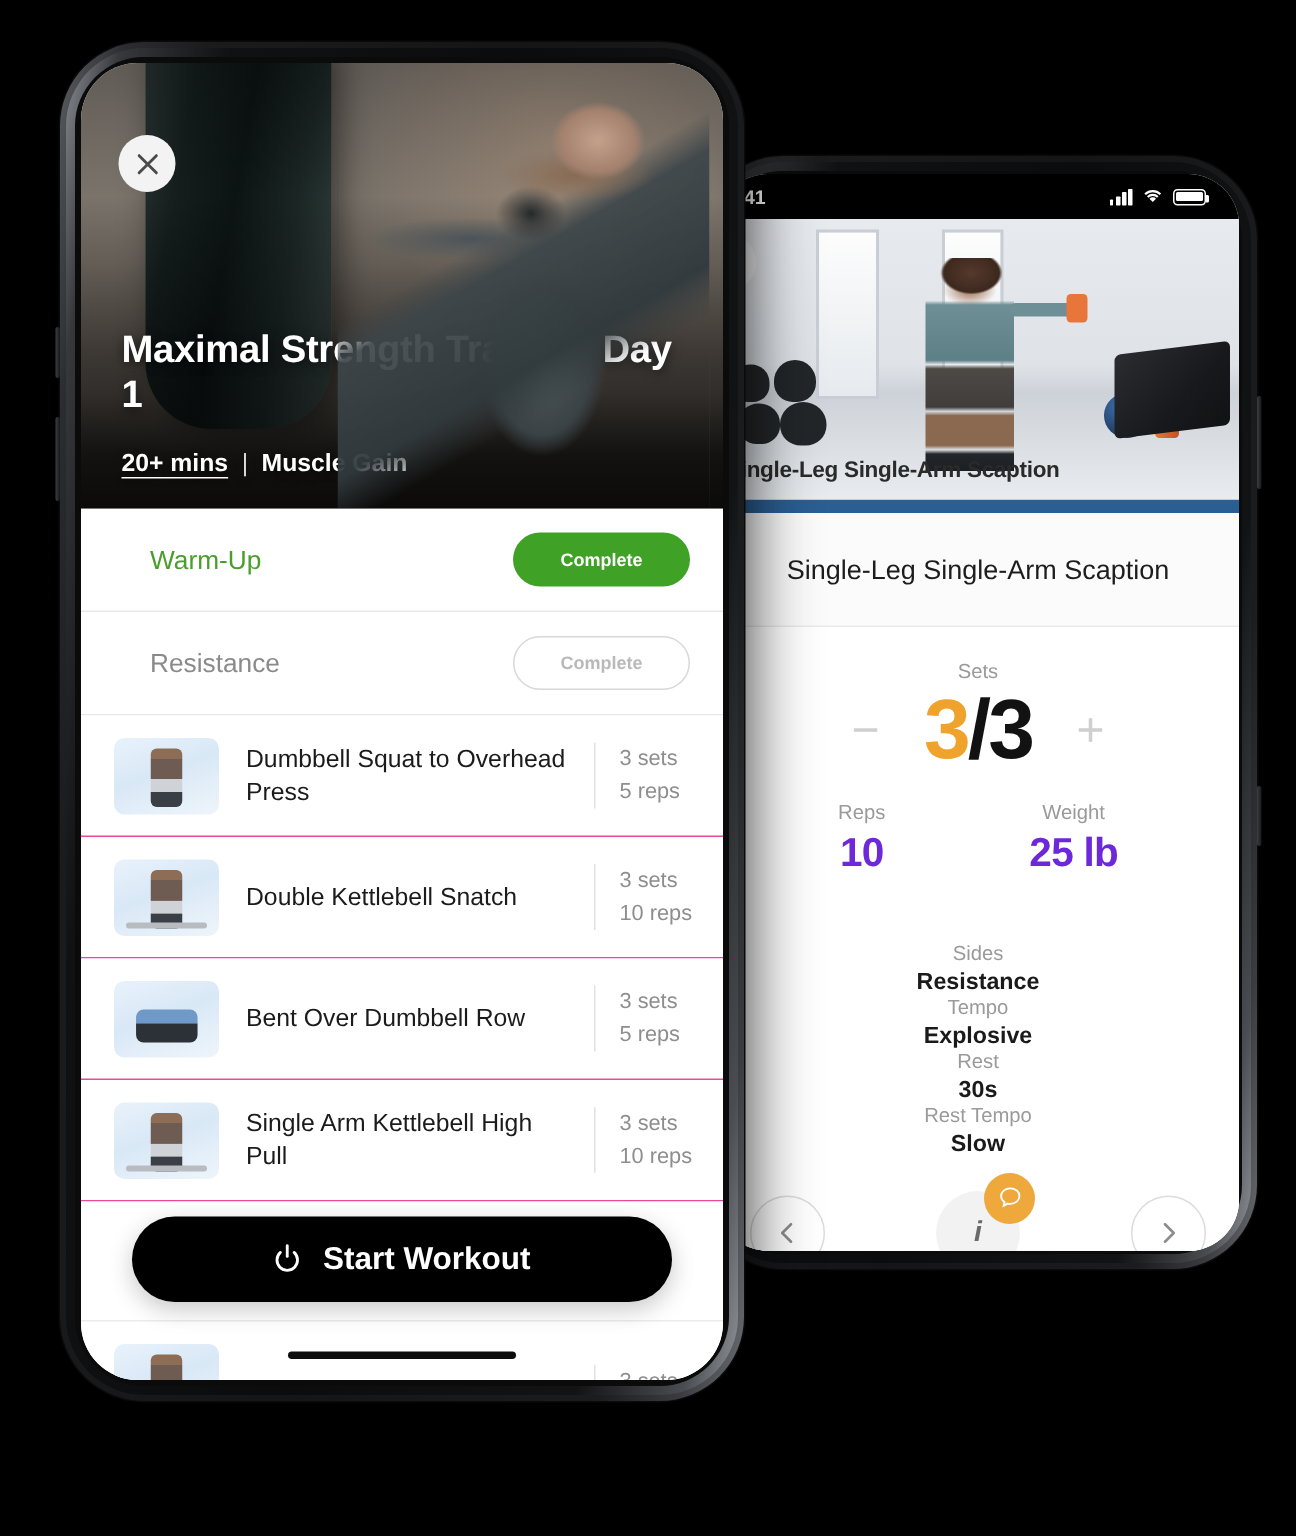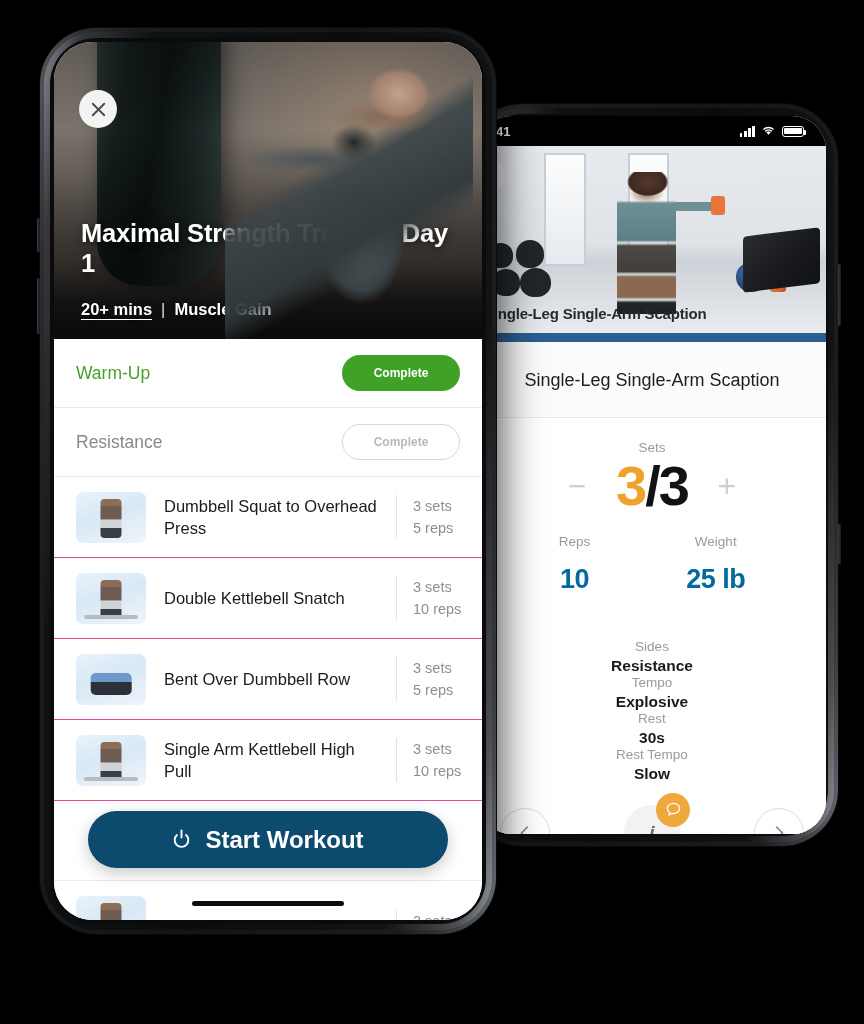--- a/index.html
+++ b/index.html
@@ -74,44 +74,44 @@
     background:#f3f3f3; display:flex; align-items:center; justify-content:center;
   }
   .close-btn svg { width:17px; height:17px; }
   .hero-text { position:absolute; left:27px; right:18px; bottom:20px; }
   .hero-title { color:#fff; font-size:25.5px; font-weight:700; line-height:1.15; letter-spacing:-.2px; text-shadow:0 2px 7px rgba(0,0,0,.55); }
   .hero-meta { margin-top:22px; color:#fff; font-size:16.5px; font-weight:600; text-shadow:0 2px 6px rgba(0,0,0,.55); display:flex; align-items:center; gap:9px; }
   .hero-meta .u { text-decoration: underline; text-underline-offset: 4px; }
   .hero-meta .sep { opacity:.85; font-weight:400; }
 
   .sec-row { display:flex; align-items:center; justify-content:space-between; padding:0 22px; height:69px; border-bottom:1px solid #e9e9e9; background:#fff; }
-  .sec-label { font-size:17.5px; }
+  .sec-label { font-size:17.5px;margin-left:24px; }
   .sec-label.active { color:#4a9e2c; }
   .sec-label.muted { color:#8a8a8a; }
   .btn-pill { min-width:118px; height:36px; border-radius:18px; display:flex; align-items:center; justify-content:center; font-size:12px; font-weight:700; }
   .btn-pill.filled { background:#3fa125; color:#fff; }
   .btn-pill.outline { background:#fff; color:#b9b9b9; border:1.6px solid #d8d8d8; font-weight:600; }
 
   .ex-row { display:flex; align-items:center; height:81px; border-bottom:1px solid #ec4899; background:#fff; padding:0 0 0 22px; }
   .thumb { width:70px; height:51px; border-radius:7px; flex:none; position:relative; overflow:hidden;
            background: linear-gradient(160deg,#e8f2fb 0%,#d9e8f6 45%,#eef5fb 100%); }
   .thumb .fig { position:absolute; left:50%; top:14%; transform:translateX(-50%); width:30%; height:78%;
                 background: linear-gradient(180deg,#8d6d55 0%,#8d6d55 17%,#6e5b52 18%,#6e5b52 52%,#cfd2d6 53%,#cfd2d6 74%,#3a3f45 75%,#3a3f45 100%);
                 border-radius:4px; }
   .thumb.mat::after { content:""; position:absolute; left:11%; right:11%; bottom:8%; height:8%; border-radius:3px; background:#b8bcc1; }
   .thumb.floor .fig { top:38%; height:44%; width:58%; border-radius:5px;
                 background: linear-gradient(180deg,#6f99c9 0%,#6f99c9 42%,#2c3138 43%,#2c3138 100%); }
   .ex-name { flex:1; padding:0 14px 0 18px; font-size:16.5px; color:#1b1b1b; line-height:1.35; }
   .ex-stats { width:86px; flex:none; border-left:1px solid #e2e2e2; padding-left:16px; color:#8e8e8e; font-size:14.5px; line-height:1.55; }
 
   .start-wrap { position:relative; background:#fff; padding:10px 0 12px; border-bottom:1px solid #ececec; }
   .start-btn {
-    margin:0 auto; width:360px; height:57px; border-radius:29px; background:#0c4a6e;
+    margin:0 auto; width:360px; height:57px; border-radius:29px; background:#000000;
     display:flex; align-items:center; justify-content:center; gap:14px;
-    color:#fff; font-size:24px; font-weight:700;
+    color:#fff; font-size:21px; font-weight:700;
     box-shadow:0 5px 16px rgba(0,0,0,.22);
   }
   .flame { width:19px; height:23px; }
   .home-ind { position:absolute; left:50%; transform:translateX(-50%); bottom:14px; width:152px; height:5px; border-radius:3px; background:#0d0d0d; }
 
   
   #phone2 { left: 466px; top: 104px; width: 372px; height: 742px; }
   #phone2 .screen { inset: 12px; border-radius:34px; }
   .statusbar { height:30px; background:#000; color:#fff; display:flex; align-items:center; justify-content:space-between; padding:0 22px 0 18px; font-size:13px; font-weight:700; }
   .sb-right { display:flex; align-items:center; gap:6px; }
@@ -159,21 +159,21 @@
   .sets-block { background:#fff; padding:22px 0 4px; text-align:center; }
   .lbl { color:#9a9a9a; font-size:13.5px; }
   .sets-row { display:flex; align-items:center; justify-content:center; gap:26px; margin-top:2px; }
   .sets-num { font-size:56px; font-weight:700; line-height:1.05; letter-spacing:-2px; }
   .sets-num .cur { color:#efa32c; }
   .sets-num .slash { color:#121212; }
   .step { color:#cfcfcf; font-size:32px; line-height:1; width:26px; }
 
   .rw-row { display:flex; justify-content:center; gap:96px; margin-top:18px; }
   .rw-col { text-align:center; }
-  .rw-val { font-size:27px; font-weight:700; color:#0369a1; margin-top:15px; letter-spacing:-.5px; }
+  .rw-val { font-size:27px; font-weight:700; color:#6d28d9; margin-top:4px; letter-spacing:-.5px; }
 
   .meta-row { display:flex; justify-content:space-between; padding:0 14px; margin-top:44px;flex-direction:column; }
   .meta-col { text-align:center; flex:1; }
   .meta-val { font-size:15.5px; font-weight:700; color:#1a1a1a; margin-top:3px; }
 
   .nav-row { display:flex; align-items:center; justify-content:space-between; padding:0 22px; margin-top:22px; position:relative; }
   .nav-circ { width:50px; height:50px; border-radius:50%; border:1.4px solid #dcdcdc; display:flex; align-items:center; justify-content:center; background:#fff; }
   .nav-circ svg { width:14px; height:14px; }
   .info-btn { position:relative; width:56px; height:56px; border-radius:50%; background:#f2f2f2; display:flex; align-items:center; justify-content:center; color:#6a6a6a; font-size:19px; font-style:italic; font-weight:700; }
   .chat-badge { position:absolute; right:-10px; top:-12px; width:34px; height:34px; border-radius:50%; background:#efa83c; display:flex; align-items:center; justify-content:center; }

